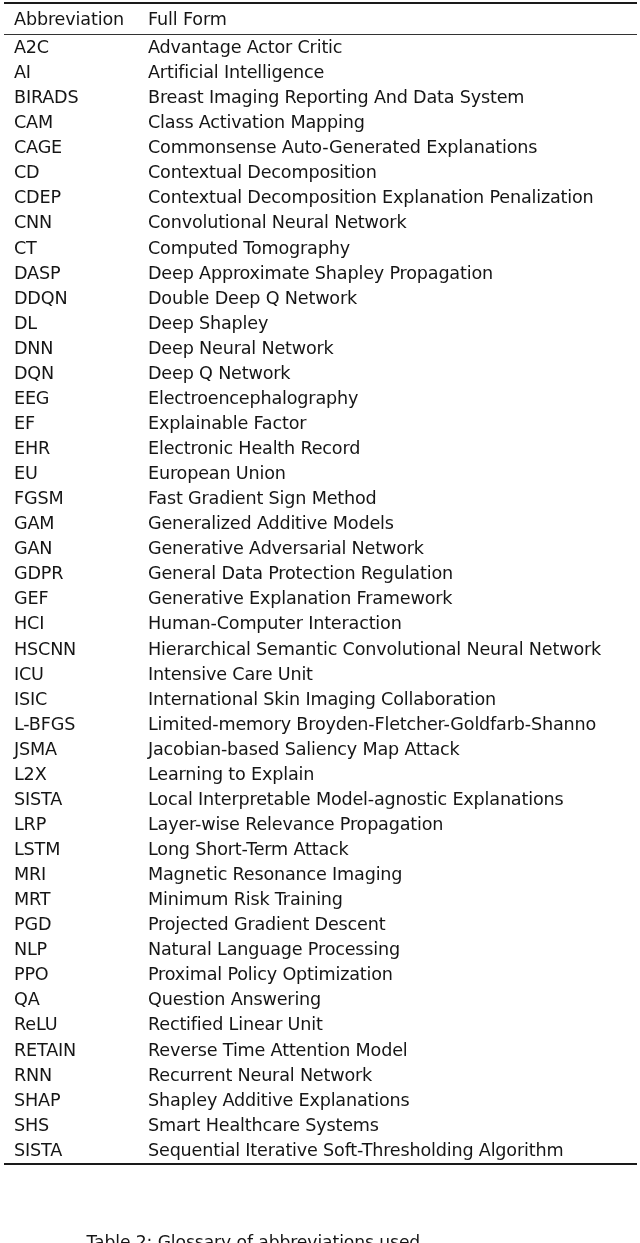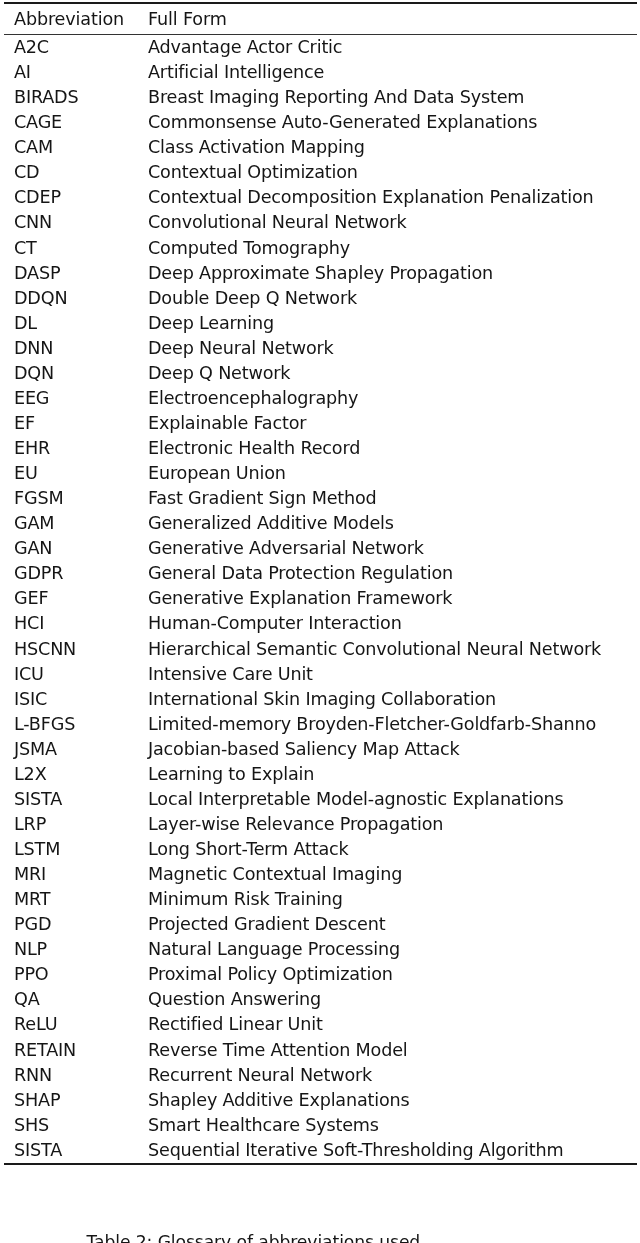--- a/index.html
+++ b/index.html
@@ -128,30 +128,30 @@
         </tr>
         <tr class="body-row">
           <td class="cell-abbr">AI</td>
           <td class="cell-full">Artificial Intelligence</td>
         </tr>
         <tr class="body-row">
           <td class="cell-abbr">BIRADS</td>
           <td class="cell-full">Breast Imaging Reporting And Data System</td>
         </tr>
         <tr class="body-row">
+          <td class="cell-abbr">CAM</td>
+          <td class="cell-full">Class Activation Mapping</td>
+        </tr>
+        <tr class="body-row">
           <td class="cell-abbr">CAGE</td>
           <td class="cell-full">Commonsense Auto-Generated Explanations</td>
         </tr>
         <tr class="body-row">
-          <td class="cell-abbr">CAM</td>
-          <td class="cell-full">Class Activation Mapping</td>
-        </tr>
-        <tr class="body-row">
           <td class="cell-abbr">CD</td>
-          <td class="cell-full">Contextual Optimization</td>
+          <td class="cell-full">Contextual Decomposition</td>
         </tr>
         <tr class="body-row">
           <td class="cell-abbr">CDEP</td>
           <td class="cell-full">Contextual Decomposition Explanation Penalization</td>
         </tr>
         <tr class="body-row">
           <td class="cell-abbr">CNN</td>
           <td class="cell-full">Convolutional Neural Network</td>
         </tr>
         <tr class="body-row">
@@ -161,21 +161,21 @@
         <tr class="body-row">
           <td class="cell-abbr">DASP</td>
           <td class="cell-full">Deep Approximate Shapley Propagation</td>
         </tr>
         <tr class="body-row">
           <td class="cell-abbr">DDQN</td>
           <td class="cell-full">Double Deep Q Network</td>
         </tr>
         <tr class="body-row">
           <td class="cell-abbr">DL</td>
-          <td class="cell-full">Deep Learning</td>
+          <td class="cell-full">Deep Shapley</td>
         </tr>
         <tr class="body-row">
           <td class="cell-abbr">DNN</td>
           <td class="cell-full">Deep Neural Network</td>
         </tr>
         <tr class="body-row">
           <td class="cell-abbr">DQN</td>
           <td class="cell-full">Deep Q Network</td>
         </tr>
         <tr class="body-row">
@@ -249,21 +249,21 @@
         <tr class="body-row">
           <td class="cell-abbr">LRP</td>
           <td class="cell-full">Layer-wise Relevance Propagation</td>
         </tr>
         <tr class="body-row">
           <td class="cell-abbr">LSTM</td>
           <td class="cell-full">Long Short-Term Attack</td>
         </tr>
         <tr class="body-row">
           <td class="cell-abbr">MRI</td>
-          <td class="cell-full">Magnetic Contextual Imaging</td>
+          <td class="cell-full">Magnetic Resonance Imaging</td>
         </tr>
         <tr class="body-row">
           <td class="cell-abbr">MRT</td>
           <td class="cell-full">Minimum Risk Training</td>
         </tr>
         <tr class="body-row">
           <td class="cell-abbr">PGD</td>
           <td class="cell-full">Projected Gradient Descent</td>
         </tr>
         <tr class="body-row">

